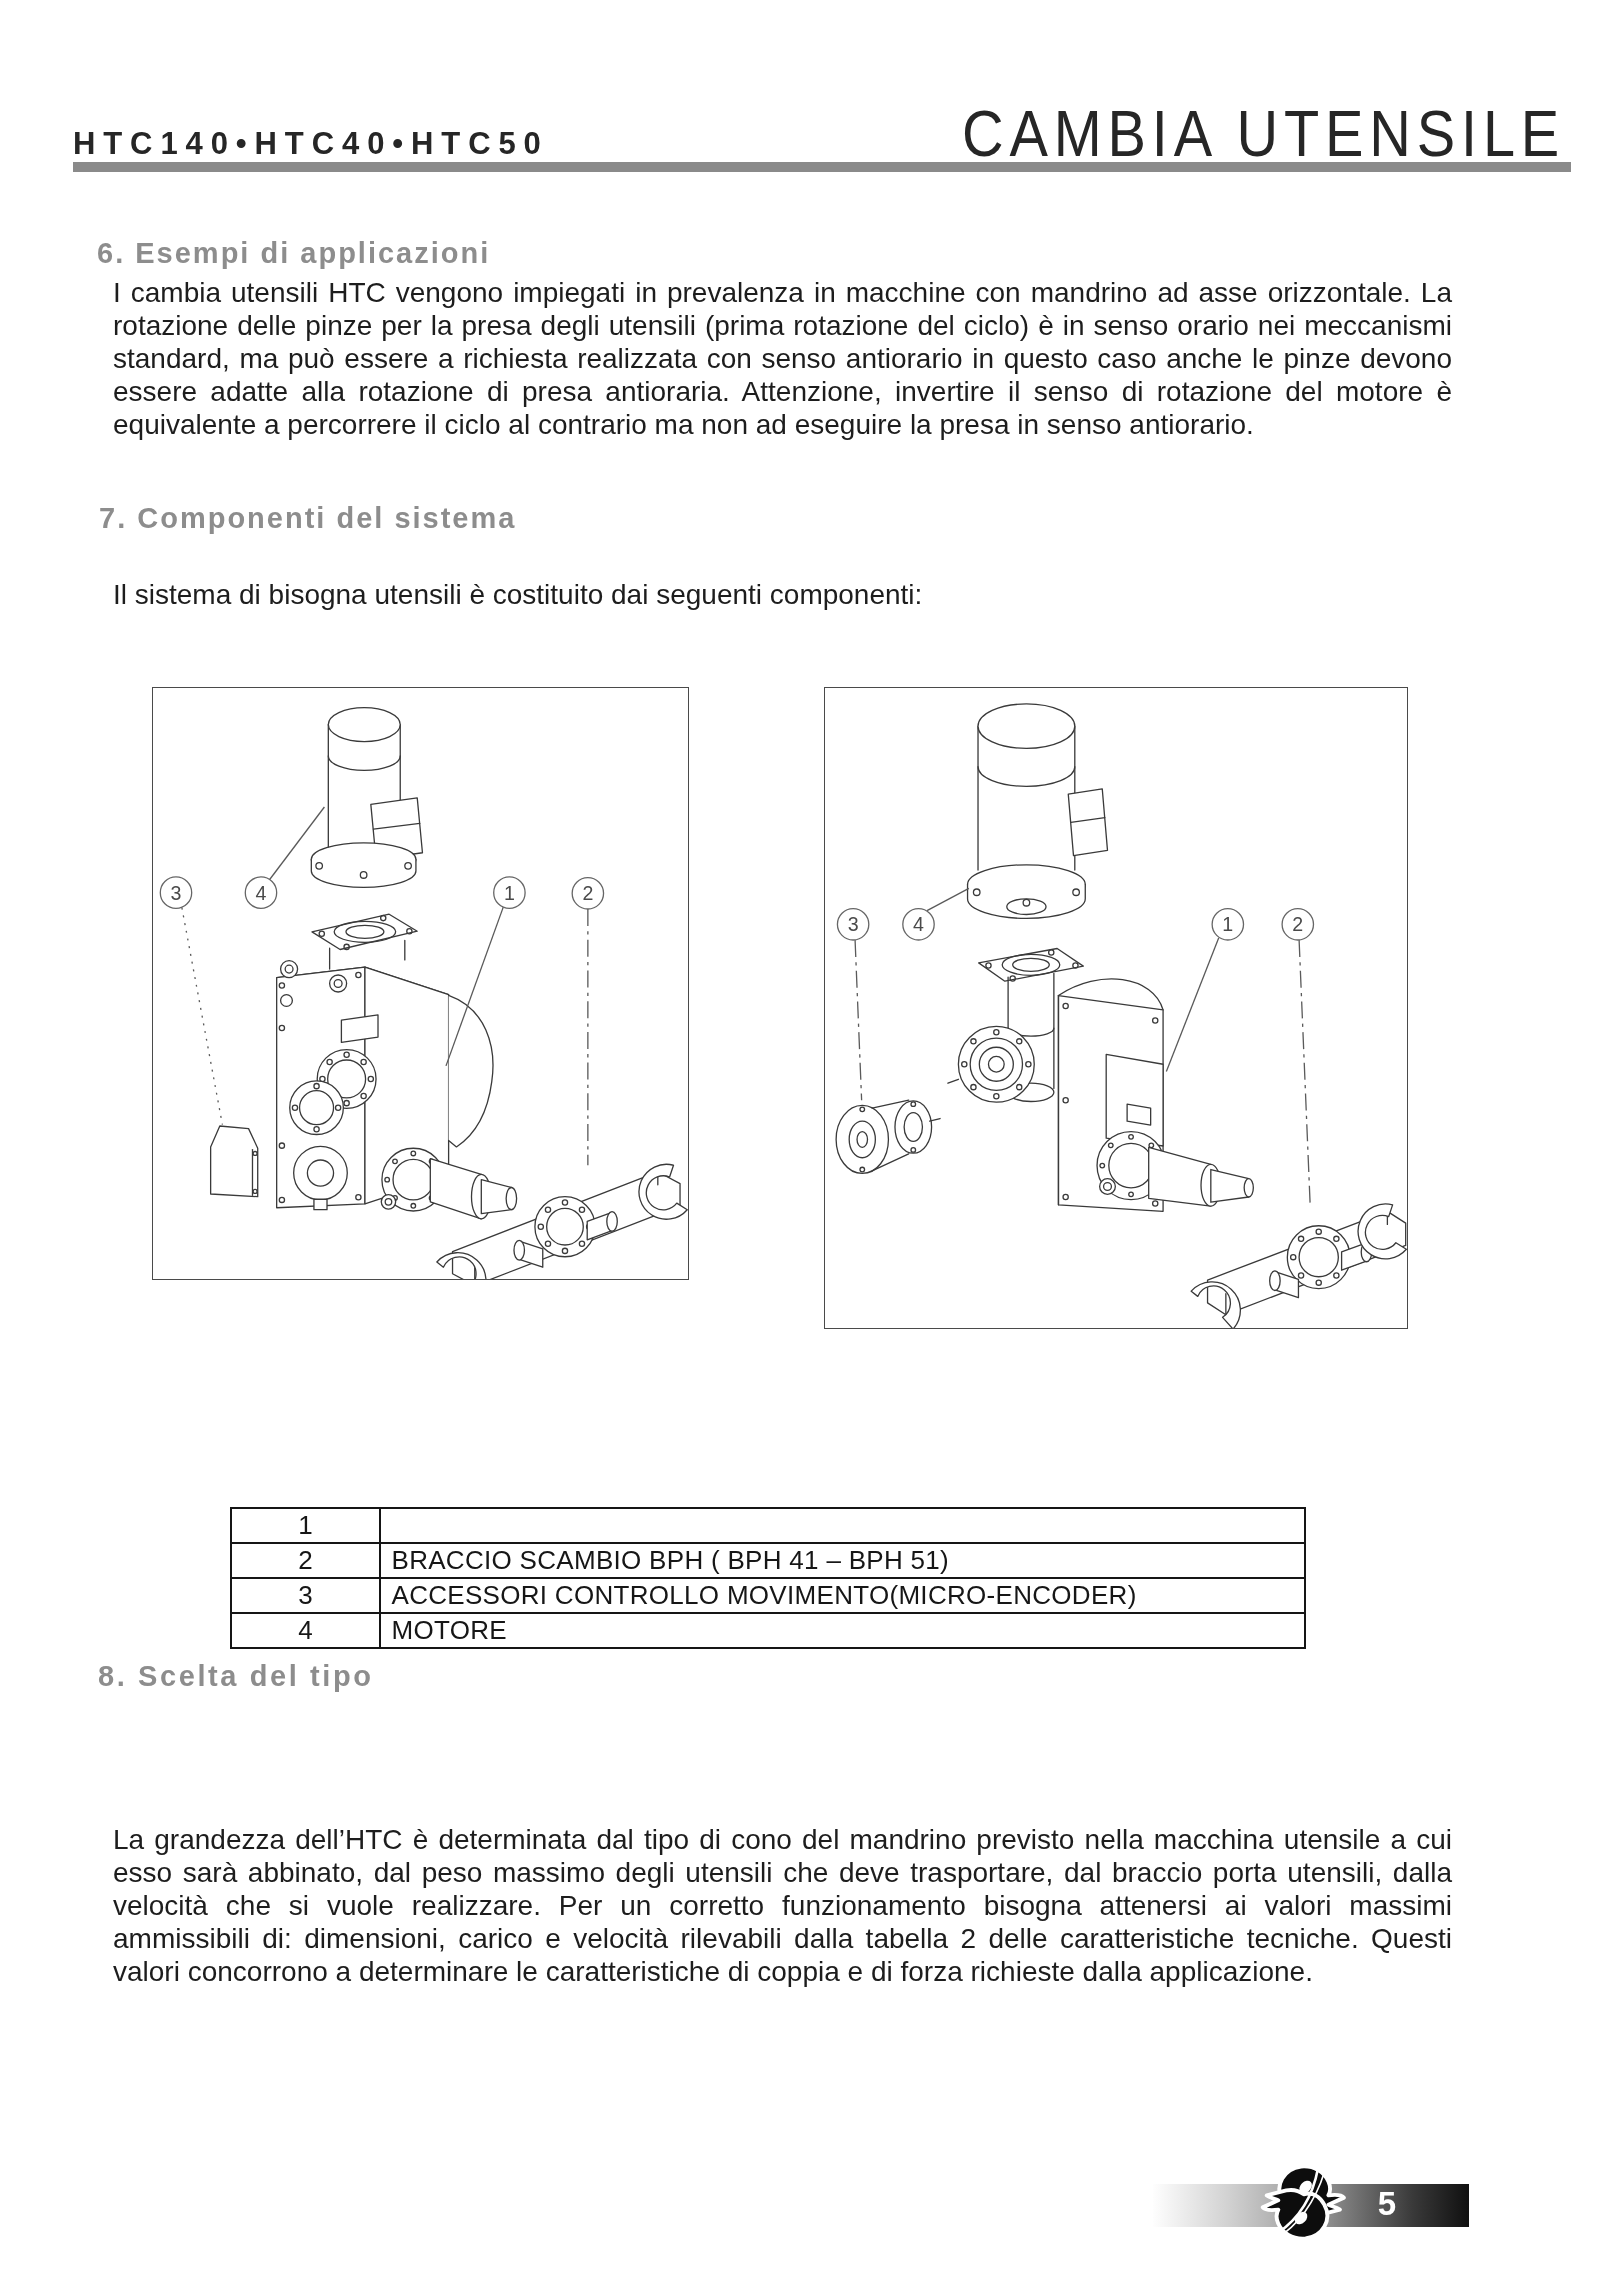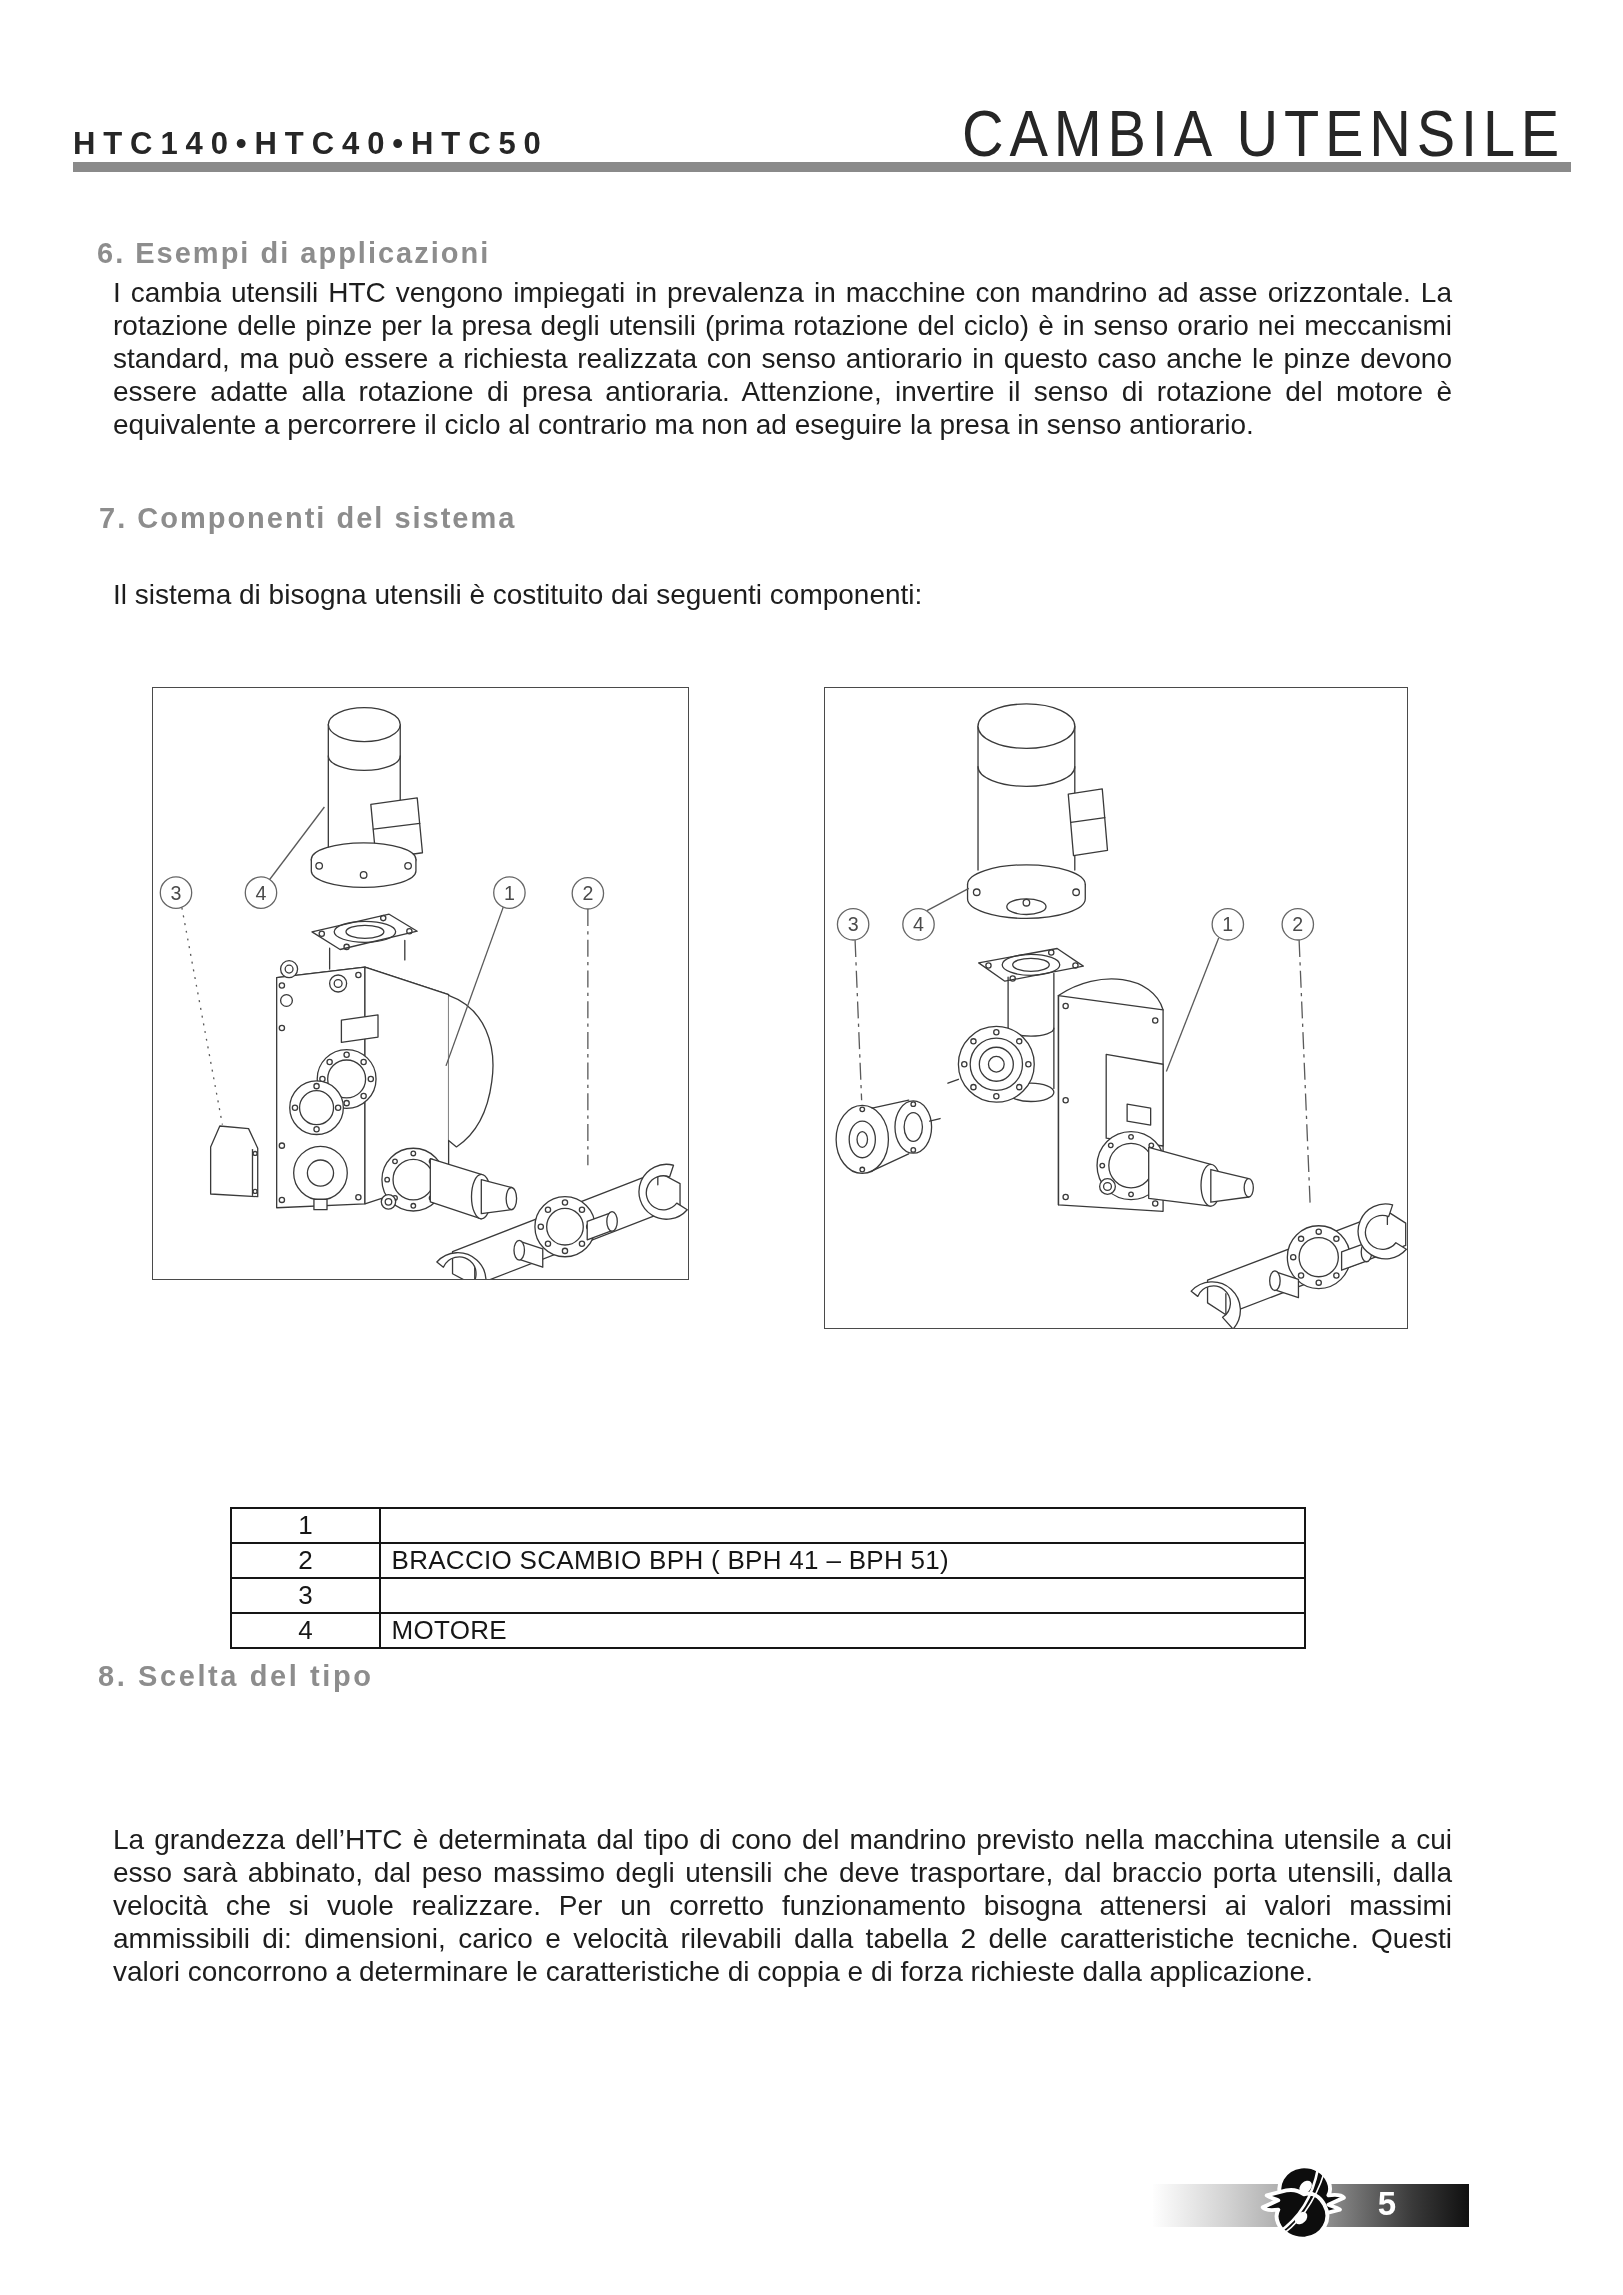--- a/index.html
+++ b/index.html
@@ -358,20 +358,21 @@
   <div class="ctable">
     <div class="row">
       <div class="cell-num">1</div>
     </div>
     <div class="row">
       <div class="cell-num">2</div>
       <div class="cell-desc">BRACCIO SCAMBIO BPH ( BPH 41 – BPH 51)</div>
     </div>
     <div class="row">
       <div class="cell-num">3</div>
+      <div class="cell-desc">ACCESSORI CONTROLLO MOVIMENTO(MICRO-ENCODER)</div>
     </div>
     <div class="row">
       <div class="cell-num">4</div>
       <div class="cell-desc">MOTORE</div>
     </div>
   </div>
 
   <h2 class="h-sec h8">8. Scelta del tipo</h2>
   <div class="body-text p8">
     <p>La grandezza dell’HTC è determinata dal tipo di cono del mandrino previsto nella macchina utensile a cui esso sarà abbinato, dal peso massimo degli utensili che deve trasportare, dal braccio porta utensili, dalla velocità che si vuole realizzare. Per un corretto funzionamento bisogna attenersi ai valori massimi ammissibili di: dimensioni, carico e velocità rilevabili dalla tabella 2 delle caratteristiche tecniche. Questi valori concorrono a determinare le caratteristiche di coppia e di forza richieste dalla applicazione.</p>

